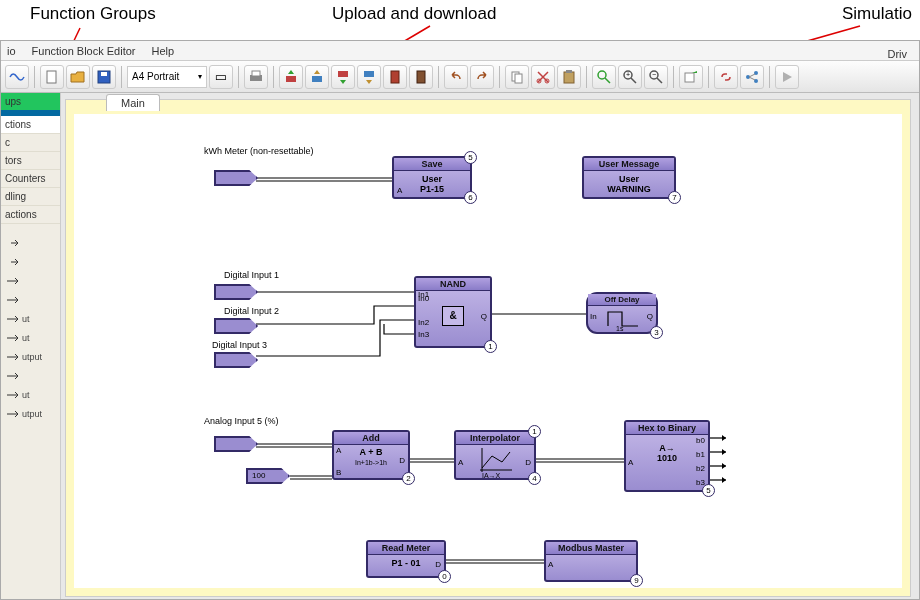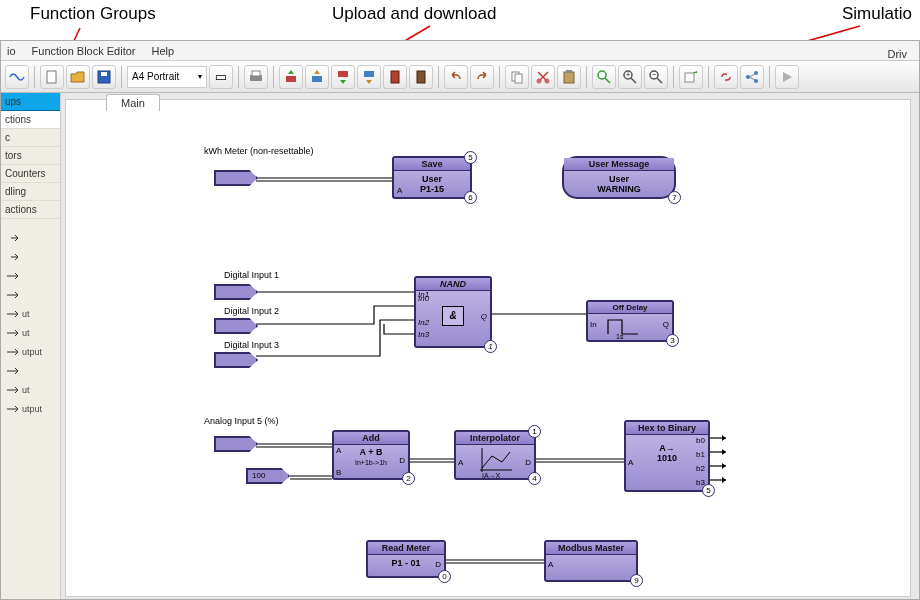--- a/index.html
+++ b/index.html
@@ -18,30 +18,30 @@
 .tbtn { width: 24px; height: 24px; border: 1px solid #ccc; background: linear-gradient(#fff,#e8e8e8); border-radius: 3px; cursor: pointer; display: flex; align-items: center; justify-content: center; font-size: 13px; }
 .tbtn svg { width: 16px; height: 16px; }
 .tsep { width: 1px; height: 22px; background: #bbb; margin: 0 3px; }
 .paper-sel { width: 80px; height: 22px; border: 1px solid #ccc; background: #fff; font-size: 10px; display: flex; align-items: center; padding: 0 4px; }
 .paper-sel::after { content: "▾"; margin-left: auto; font-size: 8px; }
 
 .workspace { position: absolute; top: 52px; left: 0; right: 0; bottom: 0; display: flex; }
 
 
 .leftcol { width: 60px; background: #f0ede4; border-right: 1px solid #ccc; display: flex; flex-direction: column; }
-.grp-hdr { font-size: 10px; padding: 3px 4px; background: #0ea5e9; border-bottom: 1px solid #0369a1; color: #333; }
+.grp-hdr { font-size: 10px; padding: 3px 4px; background: #22c55e; border-bottom: 6px solid #0369a1; color: #333; }
 .grp-item { font-size: 10px; padding: 3px 4px; border-bottom: 1px solid #e0ddd0; color: #333; cursor: pointer; white-space: nowrap; overflow: hidden; }
 .grp-item.sel { background: #ffffff; }
 
 .palette { margin-top: 8px; display: flex; flex-direction: column; gap: 1px; padding: 2px; }
 .pal-item { height: 18px; display: flex; align-items: center; gap: 3px; font-size: 9px; color: #444; cursor: pointer; padding: 1px 2px; }
 .pal-arrow { width: 14px; height: 8px; }
 
 
-.canvas-wrap { flex: 1; background: #ffffff; position: relative; margin: 6px 8px 2px 4px; border: 1px solid #ccc; }
+.canvas-wrap { flex: 1; background: #fef9c3; position: relative; margin: 6px 8px 2px 4px; border: 1px solid #ccc; }
 .tabbar { position: absolute; top: -6px; left: 40px; height: 20px; }
 .tab { display: inline-block; padding: 2px 14px; background: #fff; border: 1px solid #bbb; border-bottom: none; border-radius: 3px 3px 0 0; font-size: 11px; color: #333; }
 .canvas { position: absolute; inset: 14px 8px 8px 8px; background: #fff; }
 
 
 .wm { position: absolute; top: 14px; right: 14px; opacity: .22; font-weight: bold; color: #666; text-align: left; }
 .wm .big { font-size: 20px; letter-spacing: .5px; }
 .wm .sm { font-size: 13px; }
 .wm-circle { width: 28px; height: 28px; border: 3px solid #888; border-radius: 50%; display: inline-flex; align-items: center; justify-content: center; font-size: 16px; font-weight: bold; color: #888; vertical-align: middle; margin-right: 4px; }
 
@@ -382,45 +382,45 @@
         <div class="src" style="left:140px; top:56px;"></div>
 
         <div class="block" style="left:318px; top:42px; width:80px;">
           <div class="block-title">Save</div>
           <div class="block-body"><span>User</span><br><span>P1-15</span></div>
           <span class="pin-lbl" style="left:3px; bottom:2px;">A</span>
           <div class="badge" style="right:-7px; top:-7px;">5</div>
           <div class="badge" style="right:-7px; bottom:-7px;">6</div>
         </div>
 
-        <div class="block" style="left:488px; top:42px; width:114px;border-radius:15px;">
+        <div class="block" style="left:508px; top:42px; width:94px;">
           <div class="block-title">User Message</div>
           <div class="block-body"><span>User</span><br><span>WARNING</span></div>
           <div class="badge" style="right:-7px; bottom:-7px;">7</div>
         </div>
 
         <div class="caption" style="left:150px; top:156px;">Digital Input 1</div>
         <div class="src" style="left:140px; top:170px;"></div>
         <div class="caption" style="left:150px; top:192px;">Digital Input 2</div>
         <div class="src" style="left:140px; top:204px;"></div>
-        <div class="caption" style="left:150px; top:226px;text-align:center;">Digital Input 3</div>
+        <div class="caption" style="left:138px; top:226px;text-align:center;">Digital Input 3</div>
         <div class="src" style="left:140px; top:238px;"></div>
 
-        <div class="block" style="left:340px; top:162px; width:78px; height:72px;font-style:italic;">
+        <div class="block" style="left:340px; top:162px; width:78px; height:72px;">
           <div class="block-title">NAND</div>
           <span class="pin-lbl" style="left:2px; top:16px;">In0</span>
           <span class="pin-lbl" style="left:2px; top:12px;">In1</span>
           <span class="pin-lbl" style="left:2px; top:40px;">In2</span>
           <span class="pin-lbl" style="left:2px; top:52px;">In3</span>
           <span class="pin-lbl" style="right:3px; top:34px;">Q</span>
           <div style="position:absolute; left:26px; top:28px; width:22px; height:20px; border:1.5px solid #000; background:#c5b9e8; font-size:10px; font-weight:bold; text-align:center; line-height:18px;">&amp;</div>
           <div class="badge" style="right:-7px; bottom:-7px;">1</div>
         </div>
 
-        <div class="block" style="left:512px; top:186px; width:88px; height:42px;">
+        <div class="block" style="left:512px; top:178px; width:72px; height:42px;border-radius:11px;">
           <div class="block-title" style="font-size:8px;">Off Delay</div>
           <span class="pin-lbl" style="left:2px; top:18px;">In</span>
           <span class="pin-lbl" style="right:3px; top:18px;">Q</span>
           <svg style="position:absolute; left:18px; top:14px; width:36px; height:22px;">
               <polyline points="2,18 2,4 16,4 16,18 32,18" stroke="#000" fill="none" stroke-width="1.2"></polyline>
             </svg>
           <span class="pin-lbl" style="left:28px; bottom:0; font-size:7px;">1s</span>
           <div class="badge" style="right:-7px; bottom:-7px;">3</div>
         </div>
 

